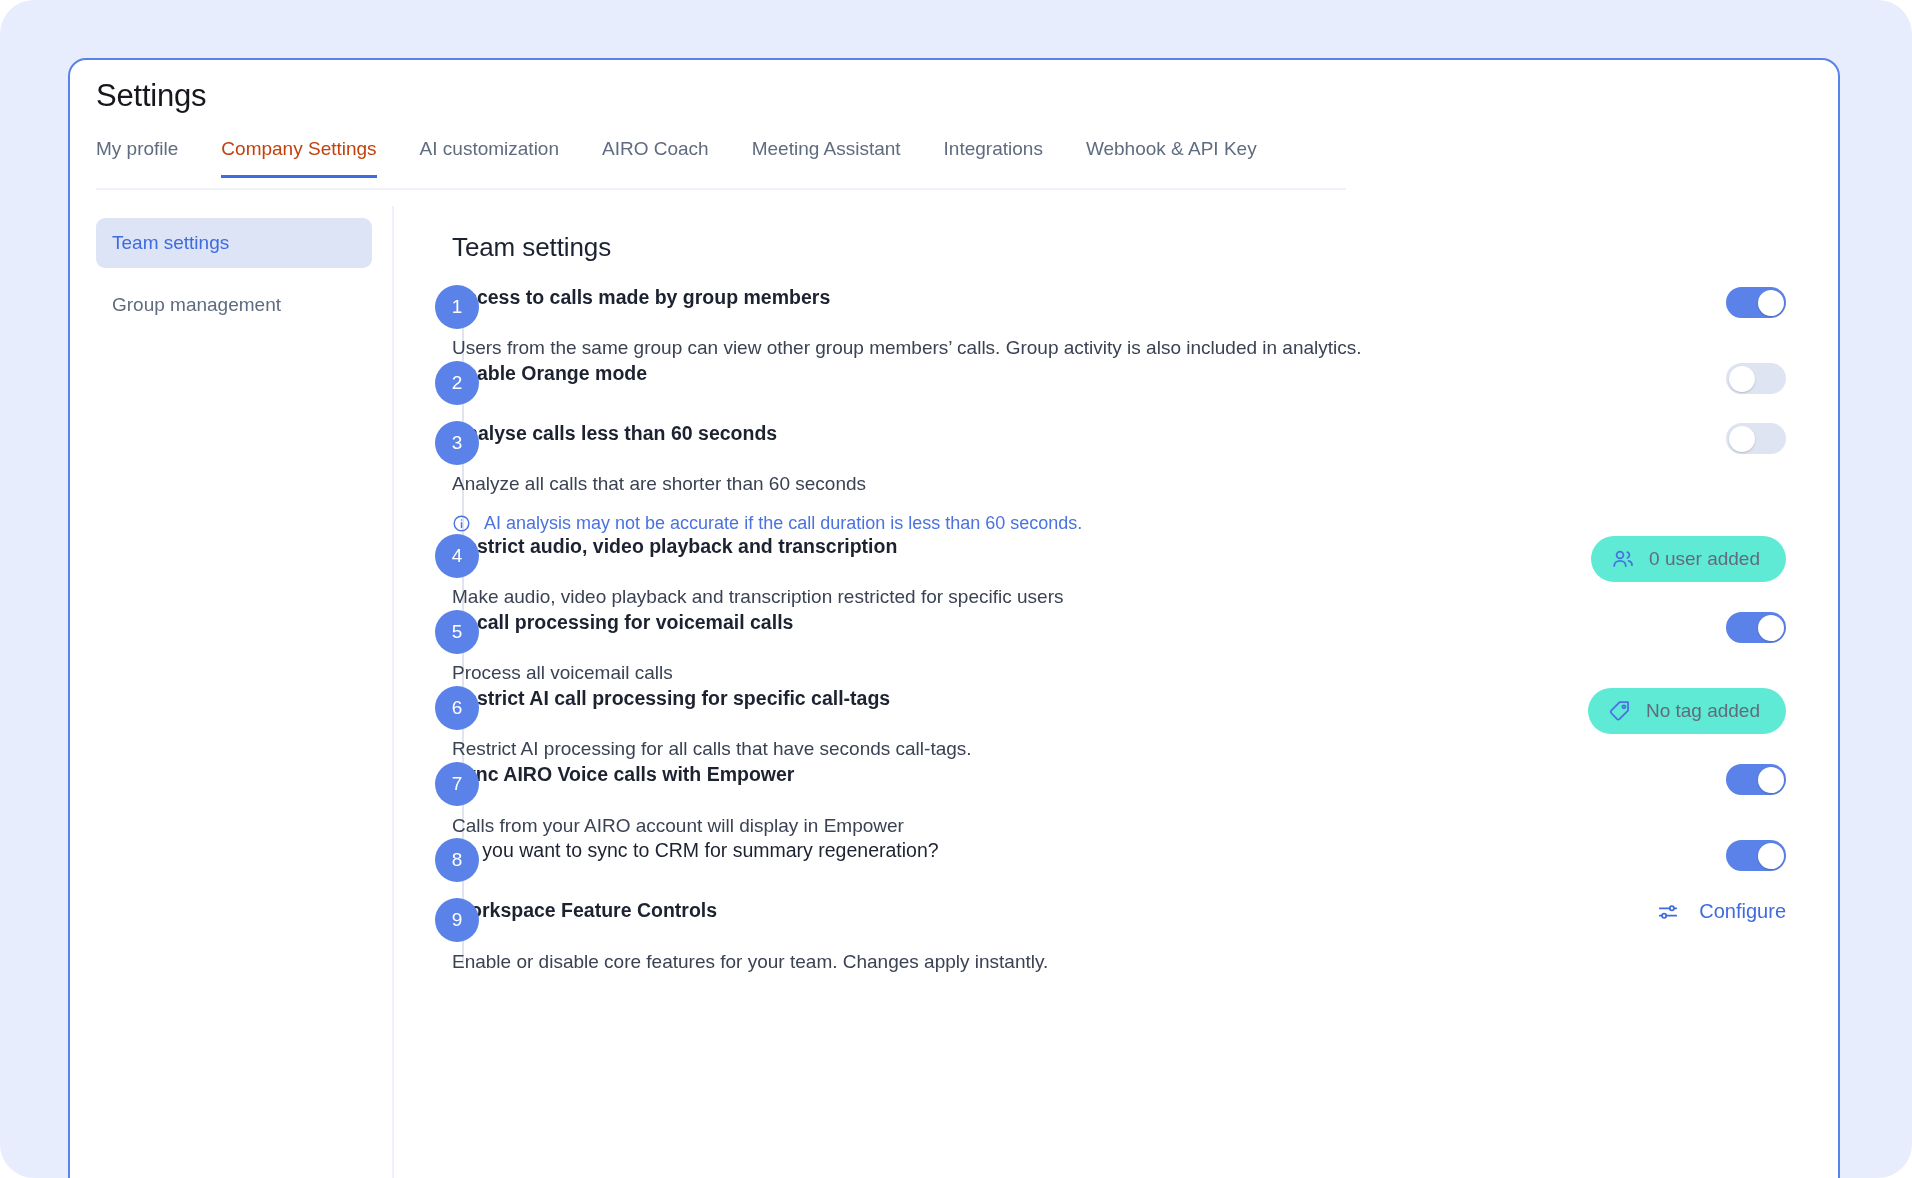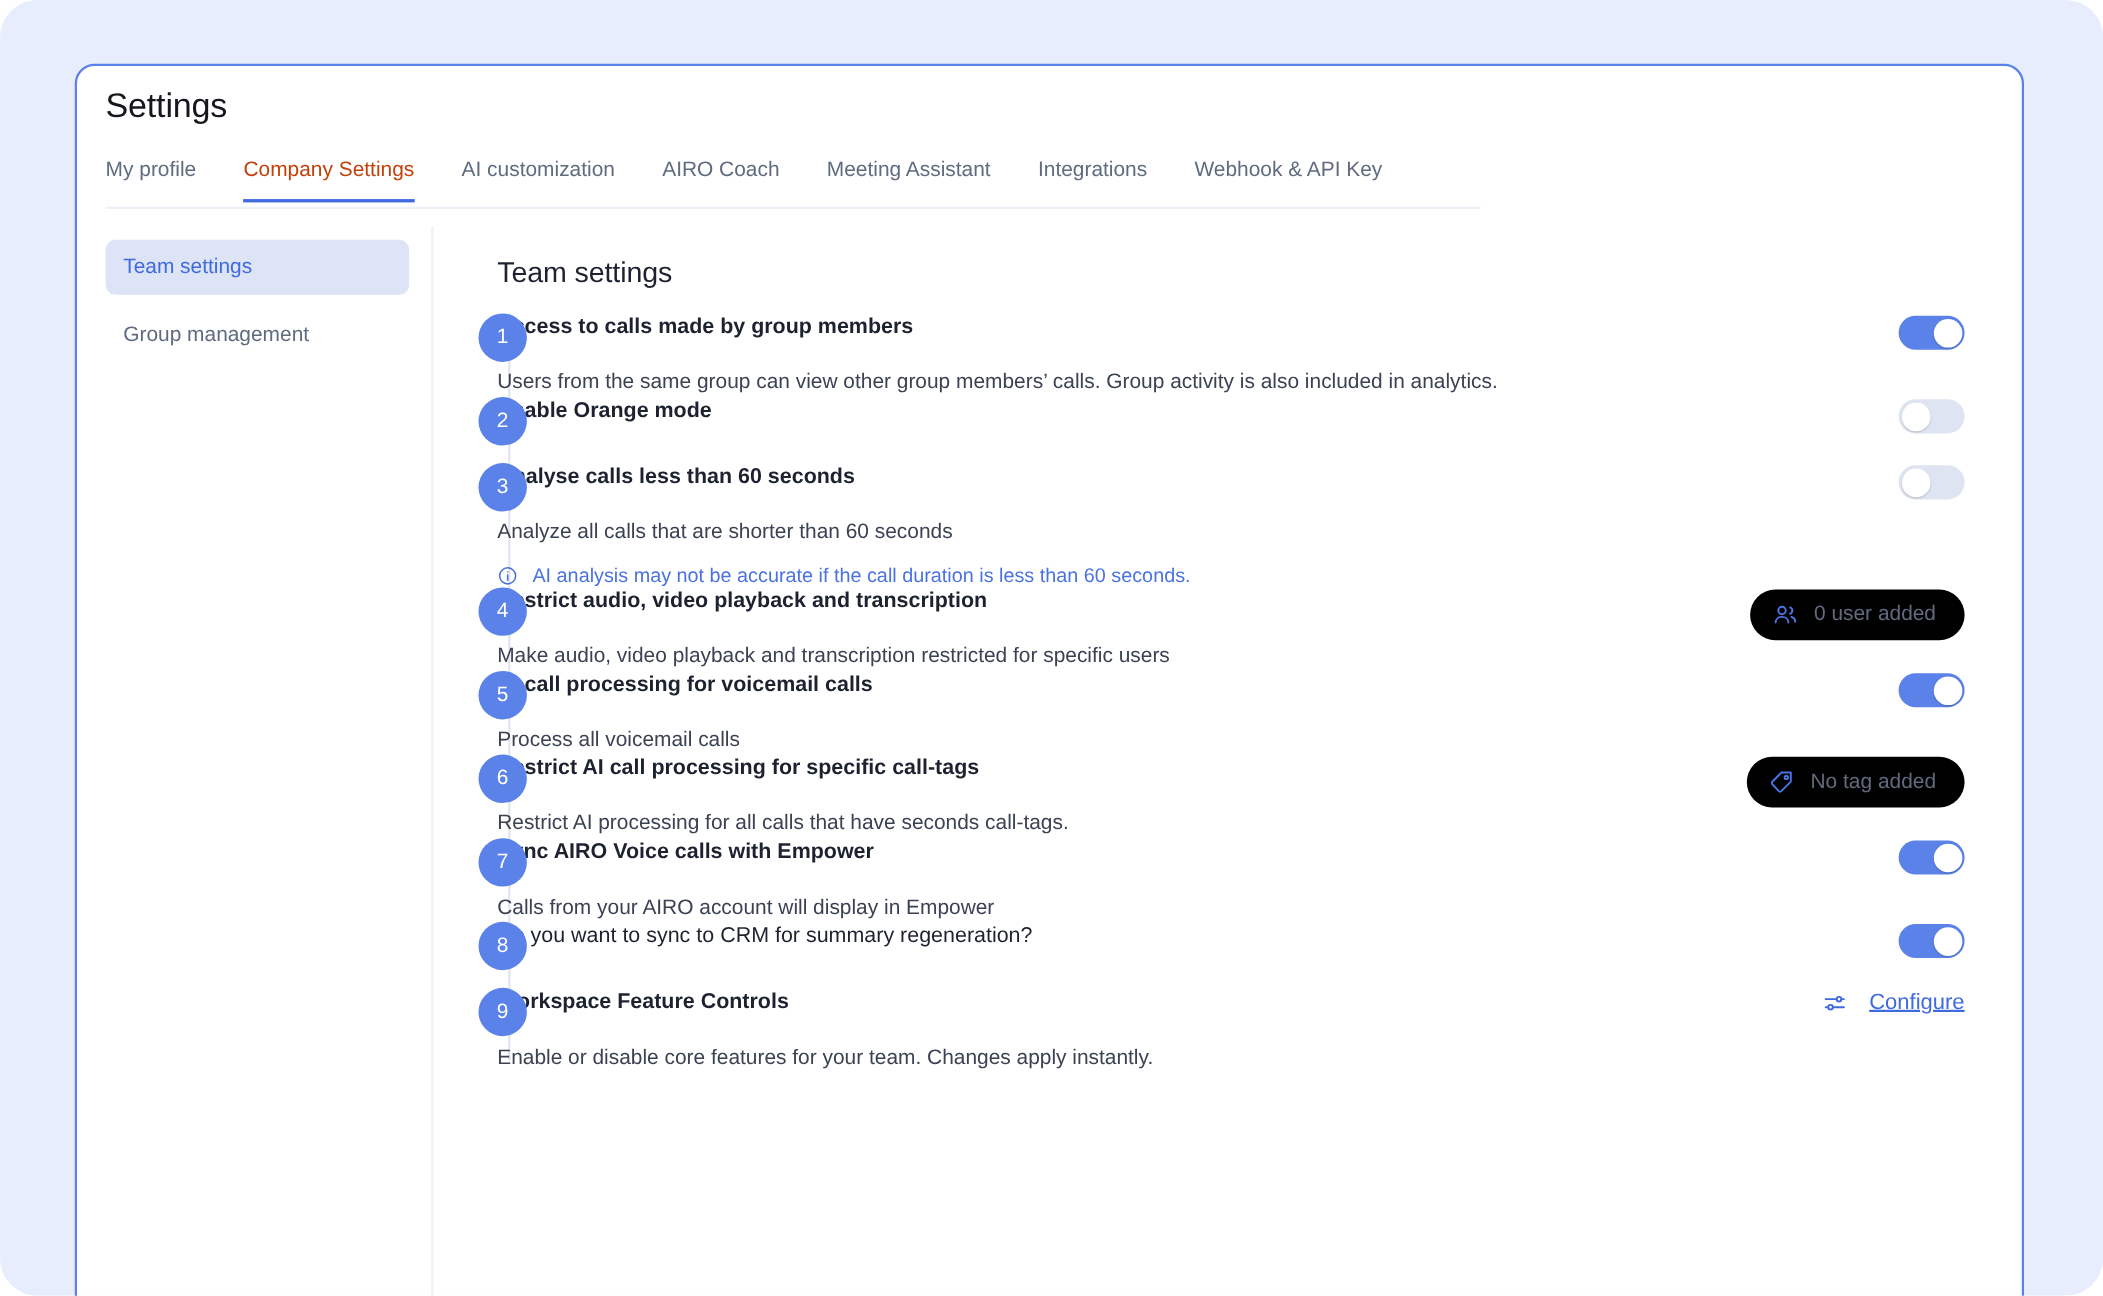--- a/index.html
+++ b/index.html
@@ -40,21 +40,21 @@
     letter-spacing: -0.2px;
   }
   
   .tabs {
     position: absolute;
     left: 26px;
     top: 78px;
     width: 1250px;
     height: 52px;
     display: flex;
-    align-items: center;
+    align-items: flex-start;
     border-bottom: 2px solid #eef1f8;
   }
   .tab {
     font-size: 19px;
     color: #5f6b7f;
     padding: 0 0 15px 0;
     margin-right: 43px;
     white-space: nowrap;
     border-bottom: 3px solid transparent;
     margin-bottom: -2px;
@@ -188,36 +188,35 @@
   }
   .toggle.on .knob { left: auto; right: 2.5px; }
   
   .pill {
     display: inline-flex;
     align-items: center;
     gap: 14px;
     height: 46px;
     padding: 0 26px 0 20px;
     border-radius: 23px;
-    background: #000000;
+    background: #5eead4;
     color: #626b7d;
     font-size: 19px;
     cursor: pointer;
     white-space: nowrap;
     text-align: right;
   }
   .configure {
     display: inline-flex;
     align-items: center;
     gap: 20px;
     color: #3f6ae0;
     font-size: 20px;
     cursor: pointer;
     white-space: nowrap;
-    text-decoration: underline;
   }
   svg { display: block; }
 </style>
 </head>
 <body>
 
 <div class="page-bg"></div>
 
 <div class="card">
 

